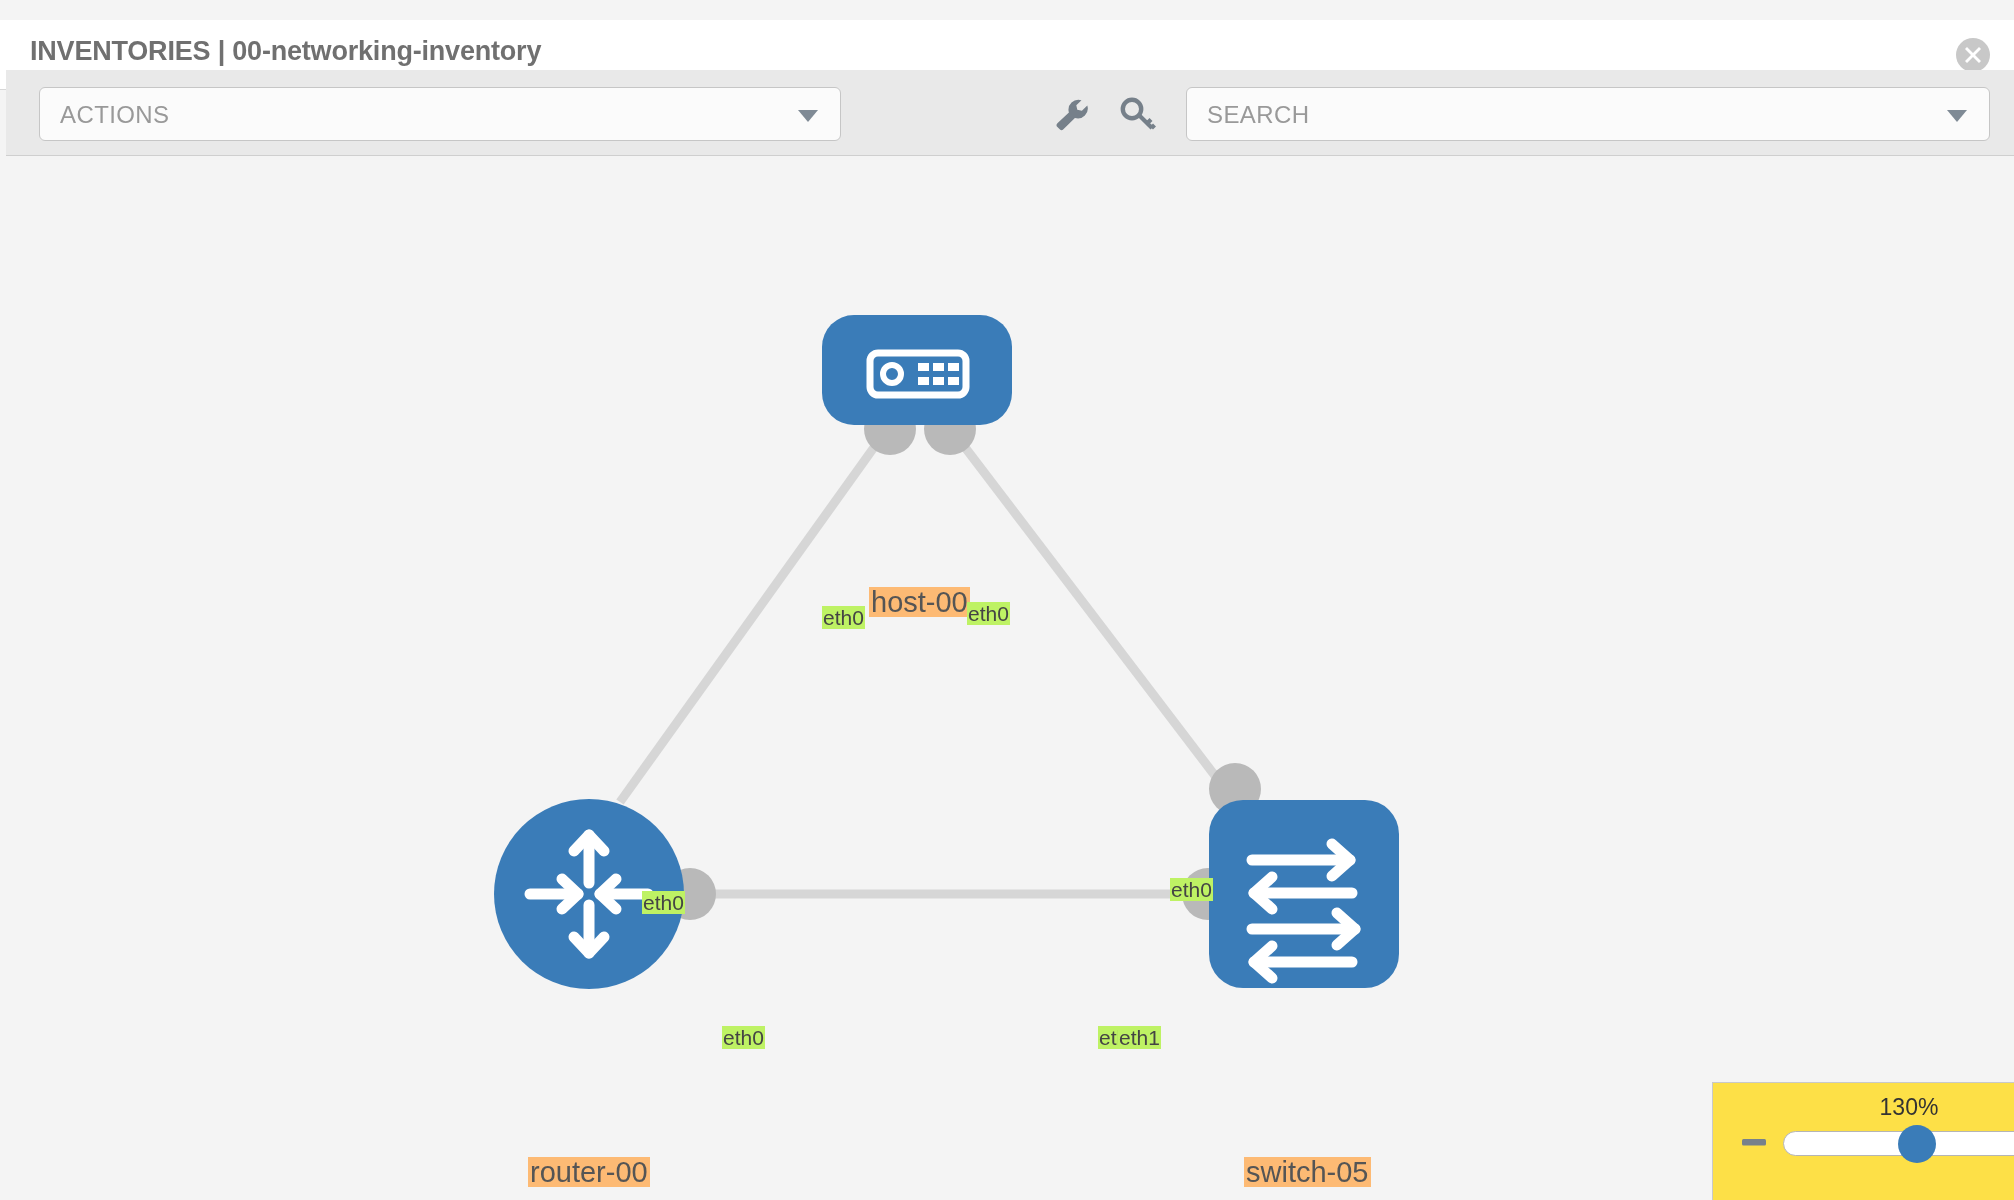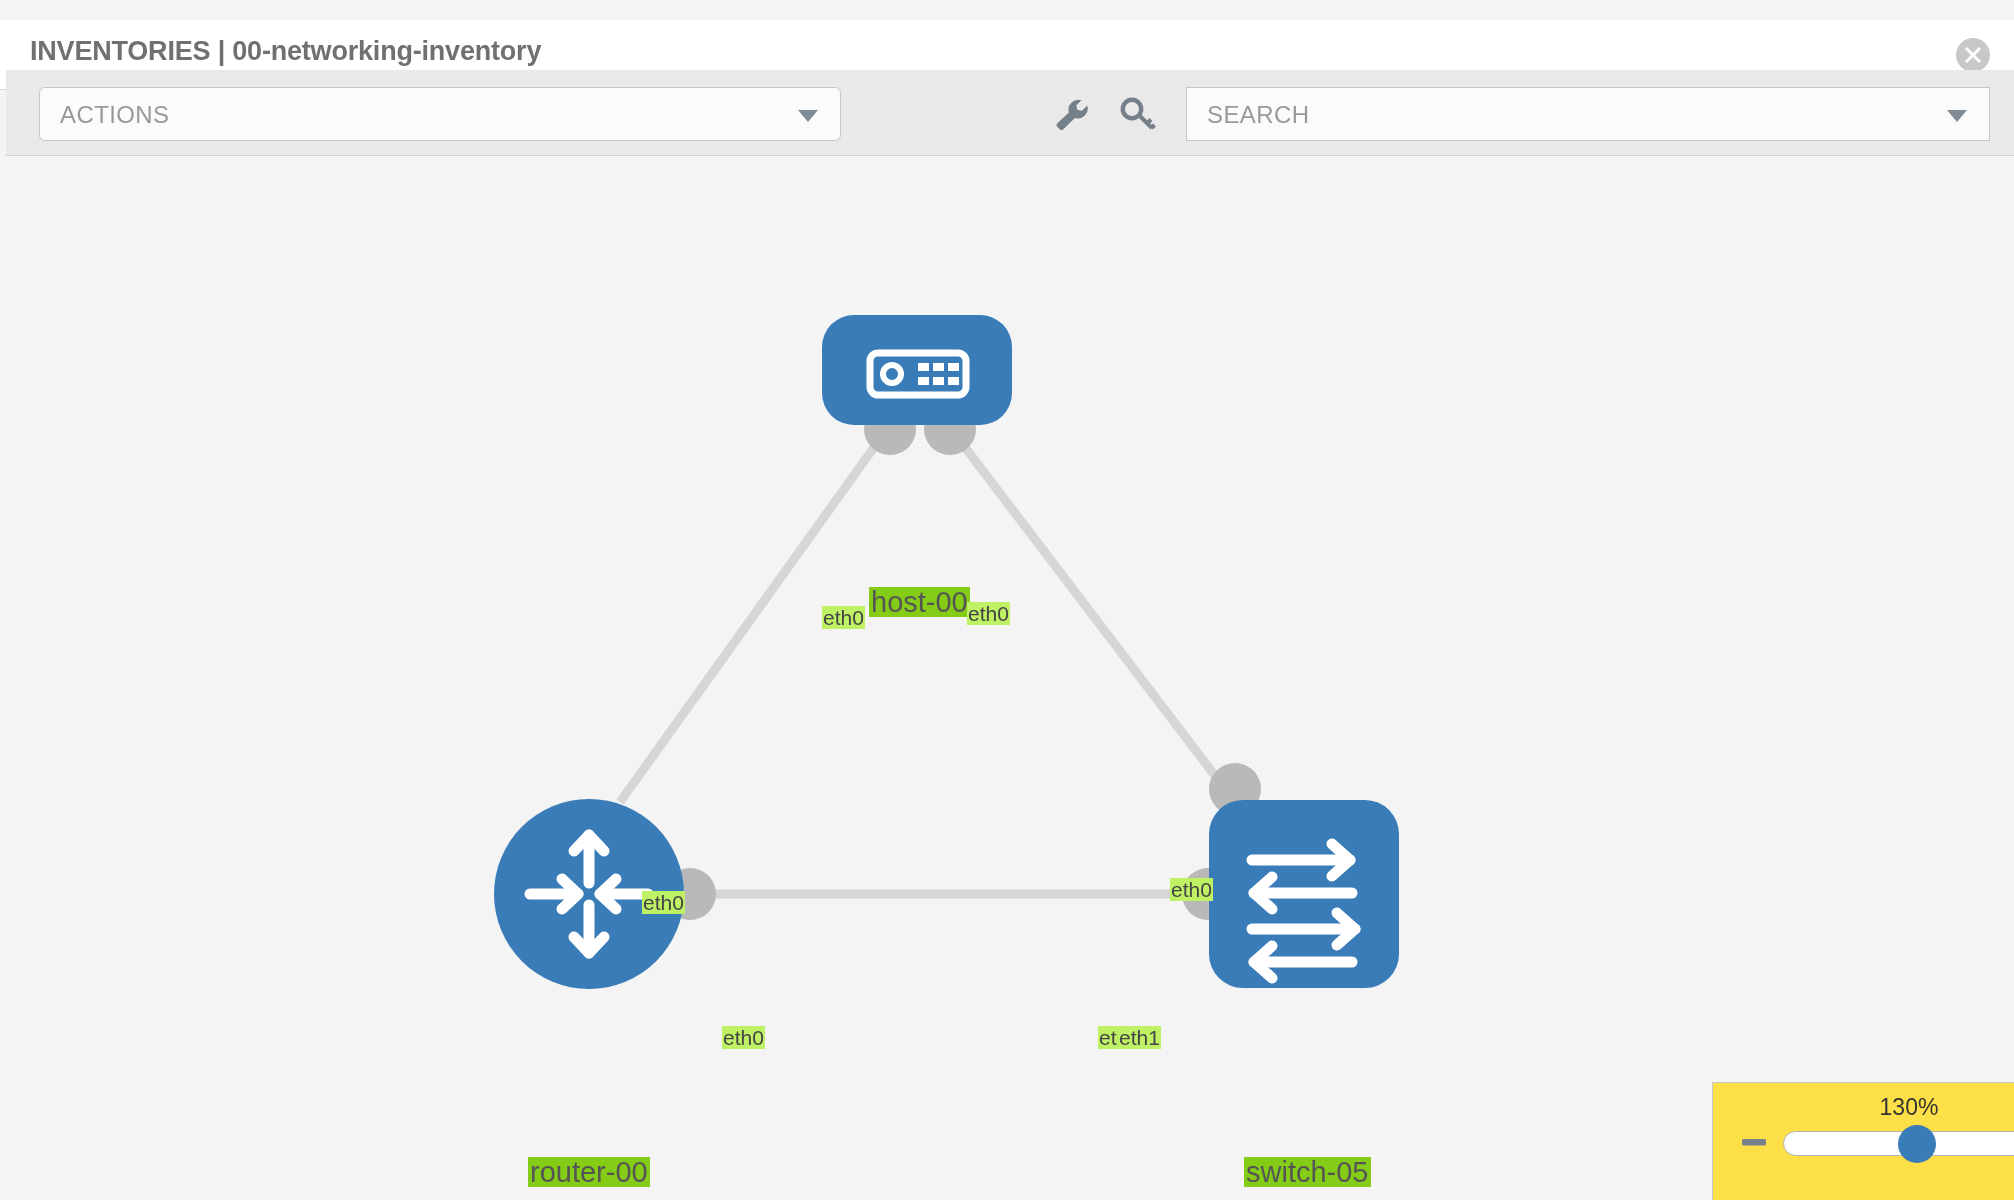--- a/index.html
+++ b/index.html
@@ -99,21 +99,21 @@
   .tool-icon.key    { left: 1114px; }
 
   .search-field {
     position: absolute;
     left: 1180px;
     top: 17px;
     width: 804px;
     height: 54px;
     background: #fbfbfb;
     border: 1px solid #c6c6c6;
-    border-radius: 0;
+    border-radius: 6px;
     cursor: text;
   }
   .search-field .label {
     position: absolute;
     left: 20px;
     top: 13px;
     font-size: 24px;
     color: #999999;
     letter-spacing: 0.4px;
   }
@@ -127,21 +127,21 @@
     background: #f4f4f4;
     overflow: hidden;
   }
   .canvas svg { position: absolute; left: 0; top: 0; }
 
   
   .node-label {
     position: absolute;
     font-size: 29px;
     color: #555555;
-    background: #84cc16;
+    background: #fdba74;
     white-space: nowrap;
     line-height: 1.05;
     padding: 0 2px;
   }
   .iface-label {
     position: absolute;
     font-size: 21px;
     color: #444444;
     background: #bef264;
     white-space: nowrap;

